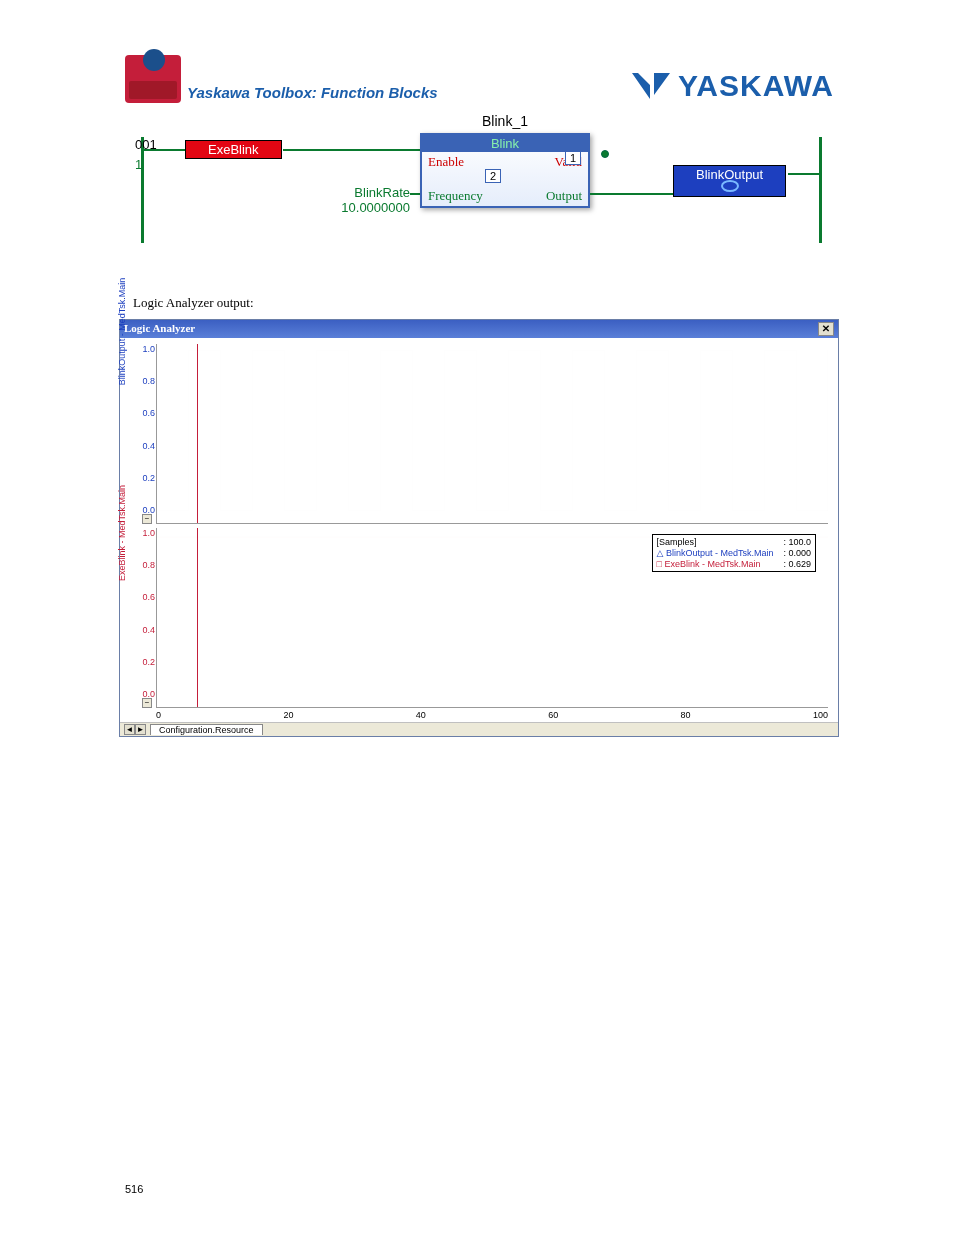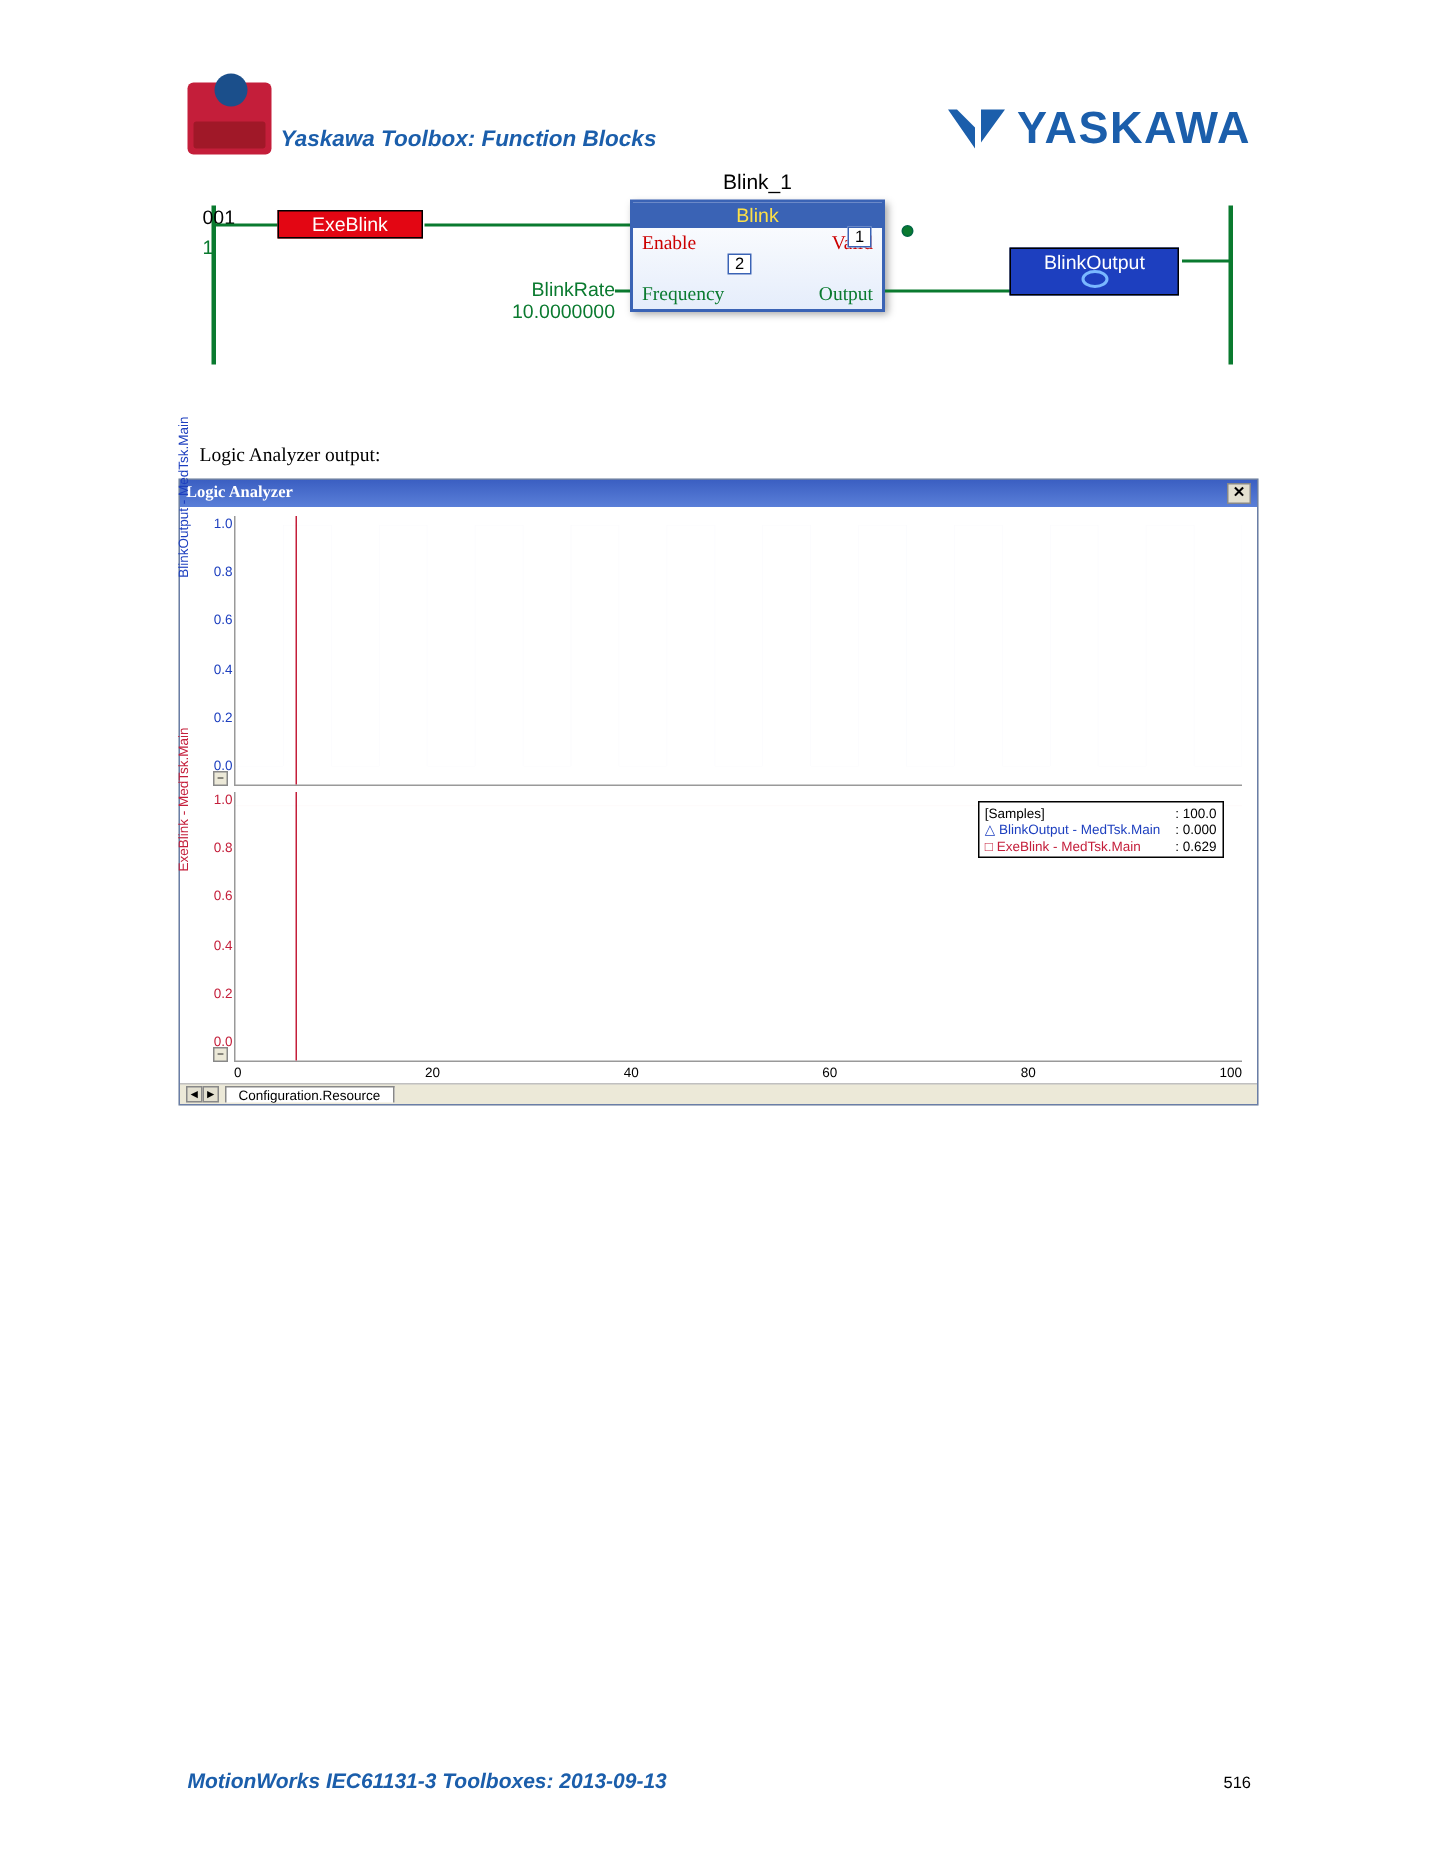--- a/index.html
+++ b/index.html
@@ -27,21 +27,21 @@
   .fb-diagram { position: relative; height: 140px; margin: 10px 0 20px 0; }
   .rung-left, .rung-right { position: absolute; top: 22px; bottom: 12px; width: 3px; background: #0a7a2f; }
   .rung-left { left: 16px; }
   .rung-right { right: 12px; }
   .rung-num { position: absolute; left: 10px; top: 22px; font-size: 13px; color: #000; }
   .rung-1 { position: absolute; left: 10px; top: 42px; font-size: 13px; color: #0a7a2f; }
   .wire { position: absolute; height: 2px; background: #0a7a2f; }
   .red-block { position: absolute; background: #e30613; color: #fff; border: 1px solid #000; padding: 1px 22px; font-size: 13px; font-family: Arial; }
   .blue-block { position: absolute; background: #1d3fbf; color: #fff; border: 1px solid #000; padding: 1px 22px; font-size: 13px; font-family: Arial; }
   .fb-box { position: absolute; left: 295px; top: 18px; width: 170px; border: 2px solid #3a63b5; background: linear-gradient(#fff,#e5edfb); box-shadow: 2px 2px 5px rgba(0,0,0,.35); }
-  .fb-title { font-size: 13px; text-align: center; background: #3a63b5; color: #fde047; padding: 1px 0; font-family: Arial; }
+  .fb-title { font-size: 13px; text-align: center; background: #3a63b5; color: #86efac; padding: 1px 0; font-family: Arial; }
   .fb-name { position: absolute; left: 295px; top: -2px; width: 170px; text-align: center; font-size: 14px; color: #000; }
   .fb-row { display: flex; justify-content: space-between; padding: 2px 6px; font-size: 13px; font-family: Liberation Serif, serif; }
   .pin-left { color: #cc0000; }
   .pin-right { color: #cc0000; }
   .pin-left2 { color: #0a7a2f; }
   .pin-right2 { color: #0a7a2f; }
   .pin-val { position: absolute; background: #fff; border: 1px solid #3a63b5; font-size: 11px; padding: 0 4px; color: #000; }
   .pin-dot { position: absolute; width: 8px; height: 8px; background: #0a7a2f; border-radius: 50%; border:1px solid #064; }
   .input-text { position: absolute; color: #0a7a2f; font-size: 13px; text-align: right; }
 
@@ -214,15 +214,14 @@
   <div class="tab-row">
     <div class="tab-arrows">
       <div class="tab-arrow">◄</div>
       <div class="tab-arrow">►</div>
     </div>
     <div class="tab-label">Configuration.Resource</div>
   </div>
 </div>
 
 <div class="footer">
-  <div class="footer-left">MotionWorks IEC61131-3 Toolboxes: 2013-09-13</div>
   <div class="footer-right">516</div>
 </div>
 
 </body></html>

